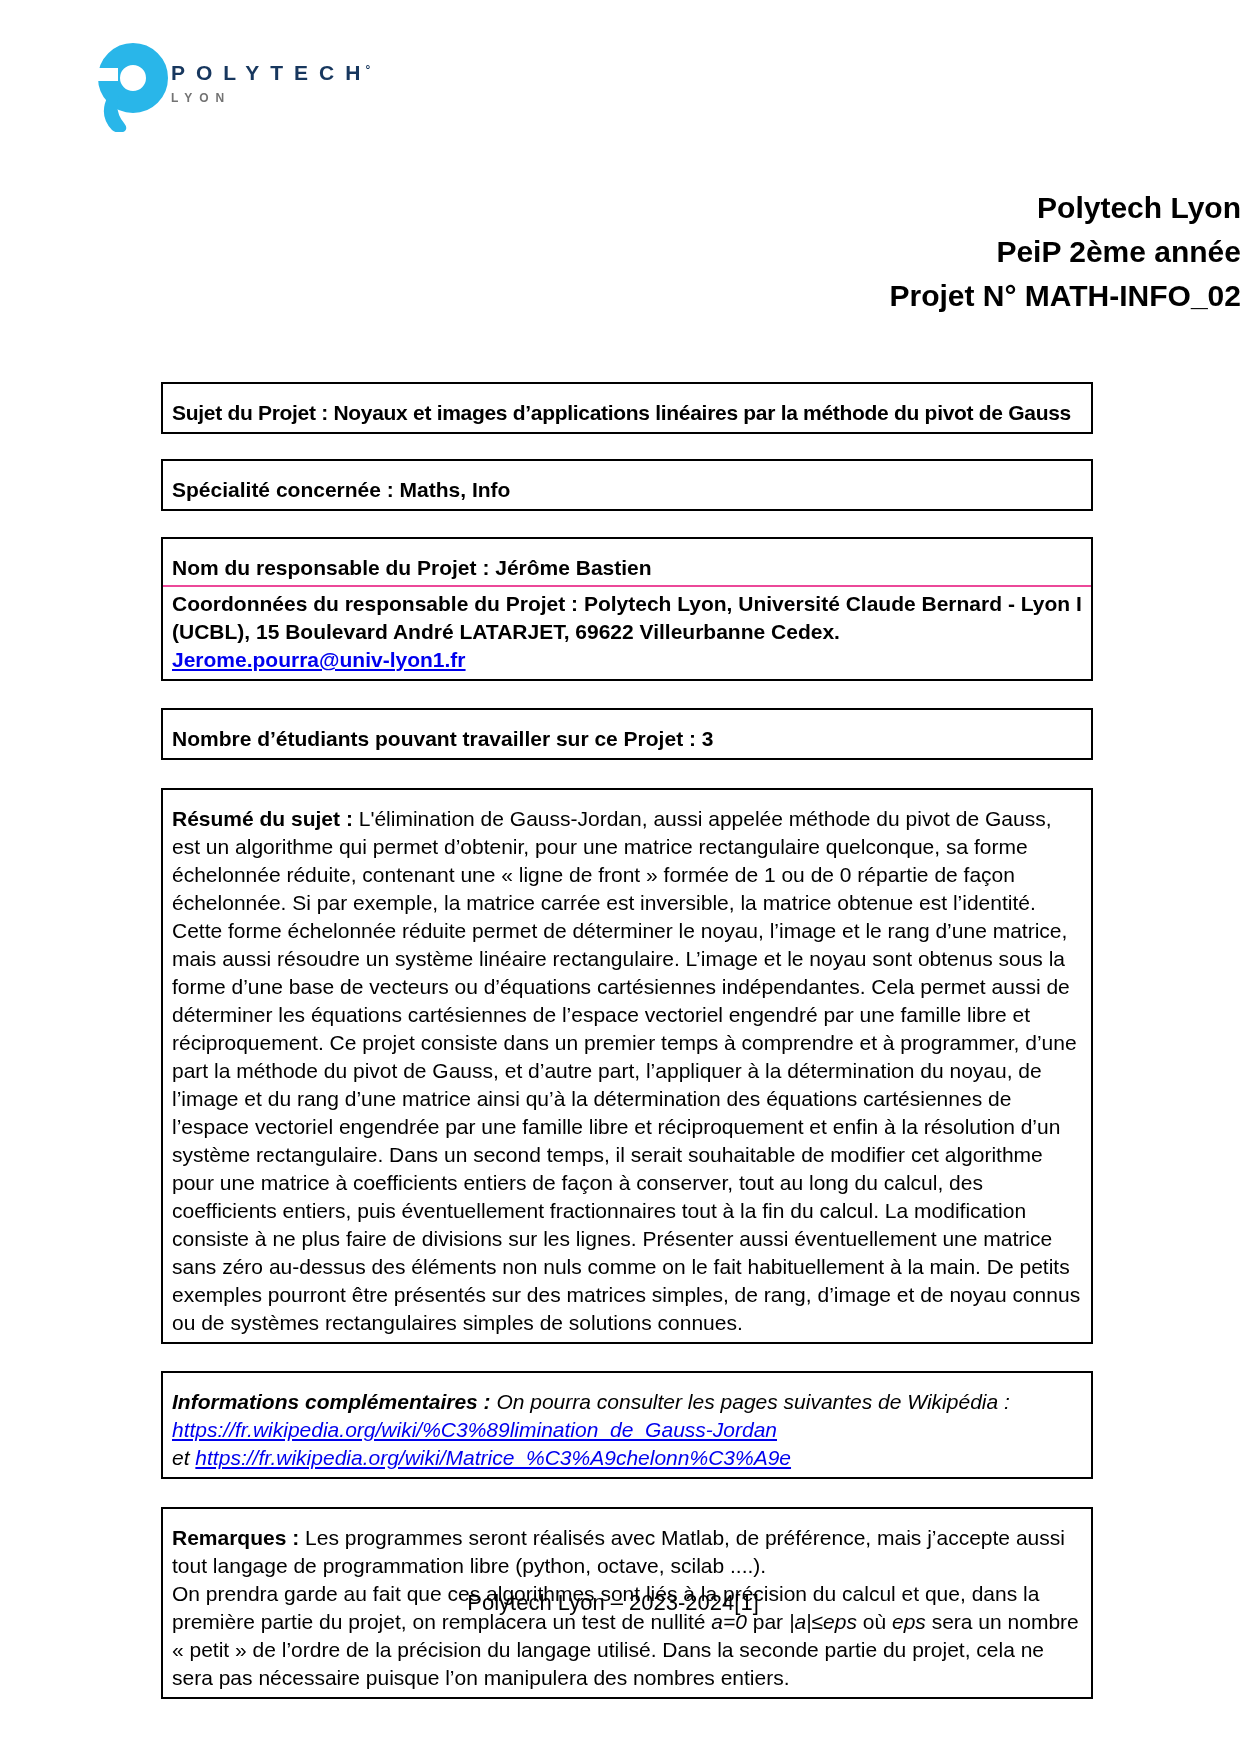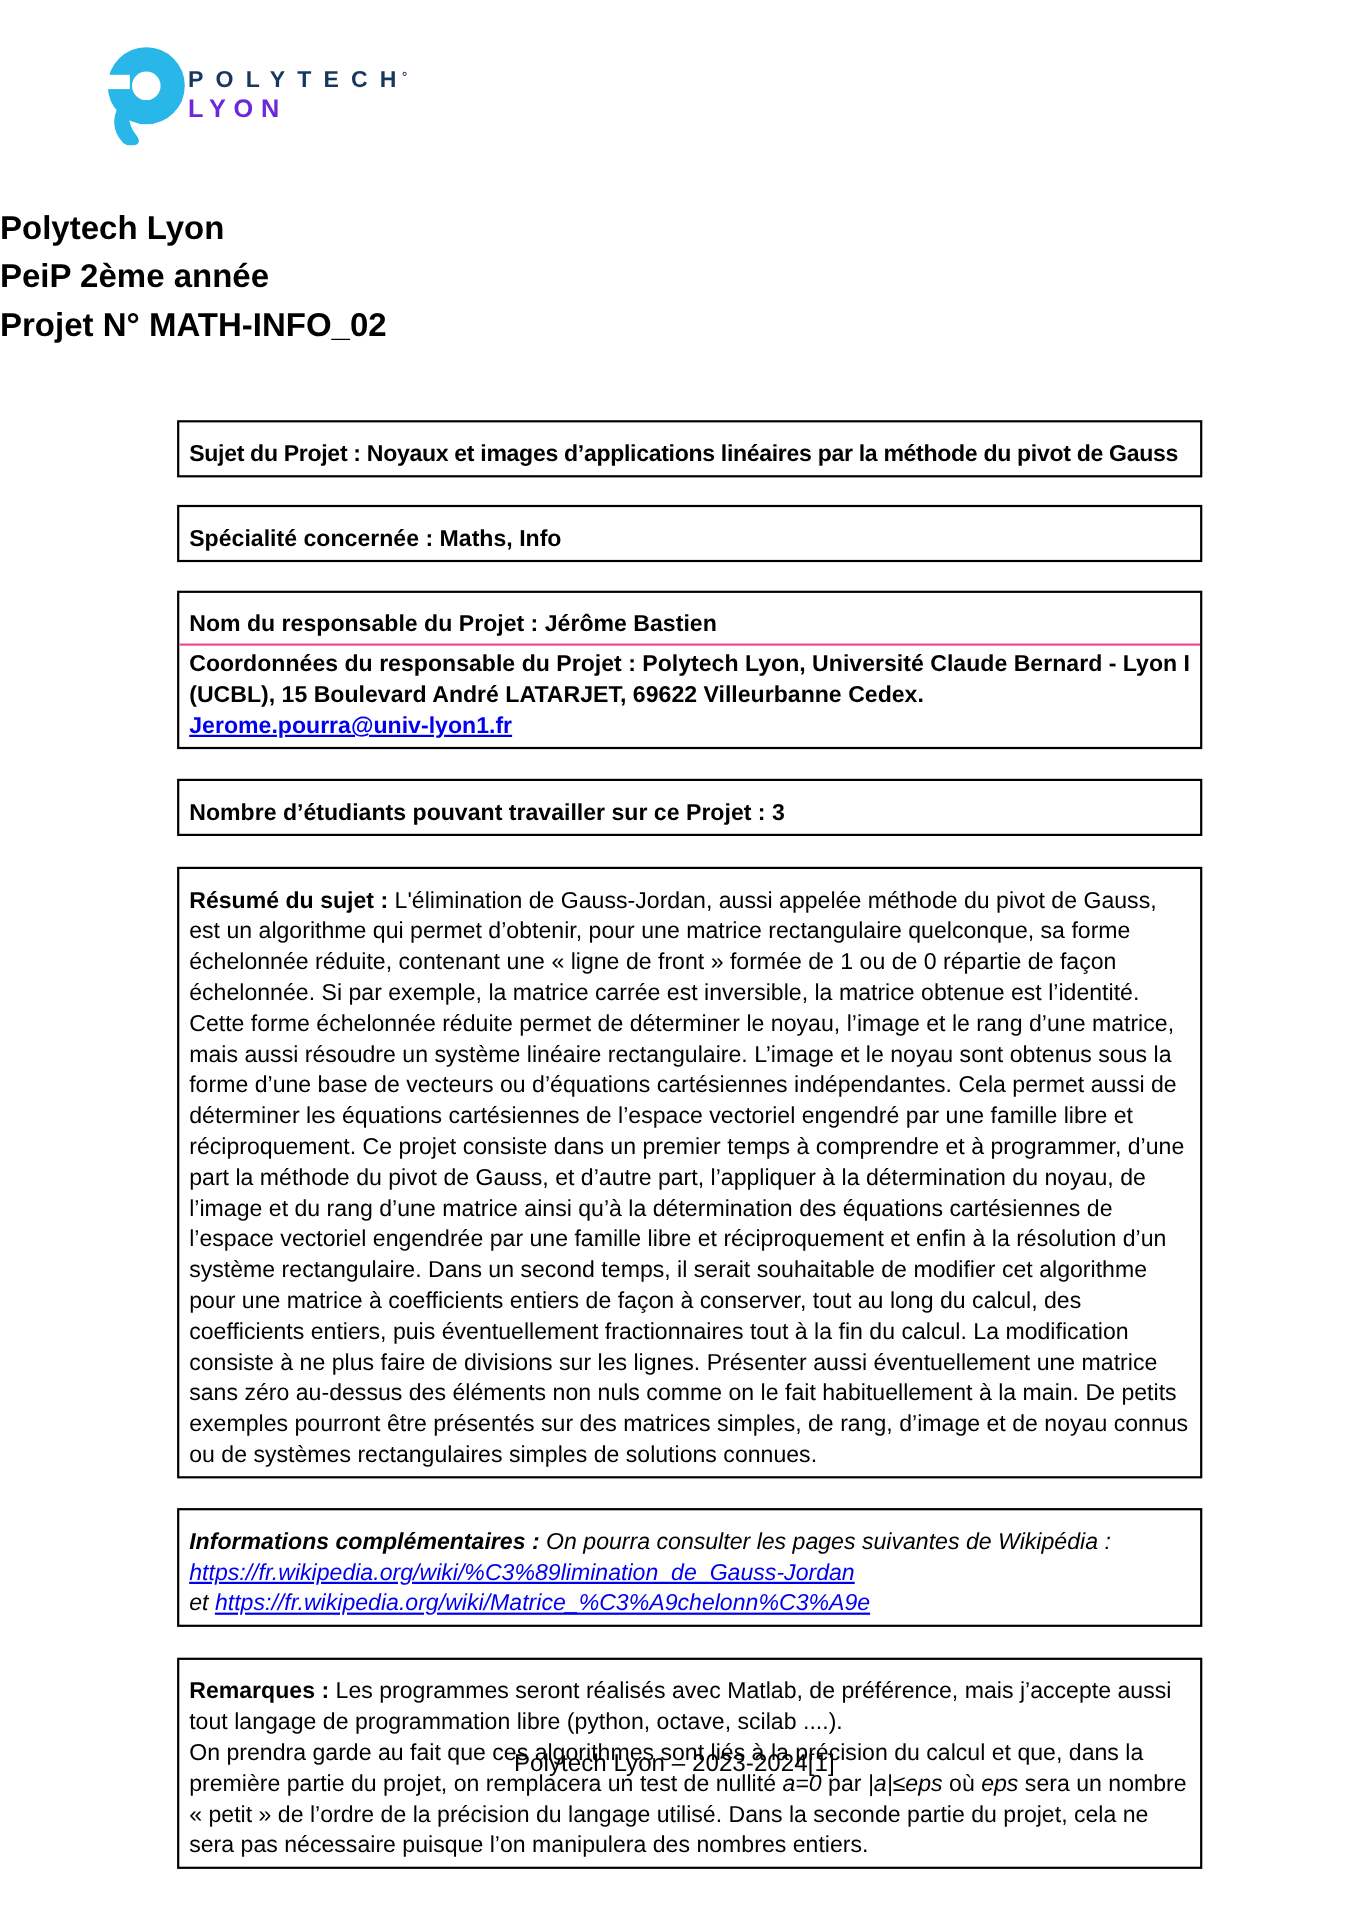--- a/index.html
+++ b/index.html
@@ -30,29 +30,29 @@
     line-height:22px;
   }
   .logo-brand .deg{
     font-size:12px;
     vertical-align:top;
     letter-spacing:0;
     position:relative; top:-3px; left:-6px;
   }
   .logo-city{
     font-weight:bold;
-    font-size:23px;
+    font-size:12px;
     letter-spacing:7px;
-    color:#6d28d9;
+    color:#737373;
     line-height:20px;
   }
   
   .doc-title{
     padding-top:186px;
-    text-align:left;
+    text-align:right;
     font-weight:bold;
     font-size:30px;
     line-height:44px;
   }
   
   .content{
     margin-left:140px;
     width:953px;
     box-sizing:border-box;
     font-size:21px;

